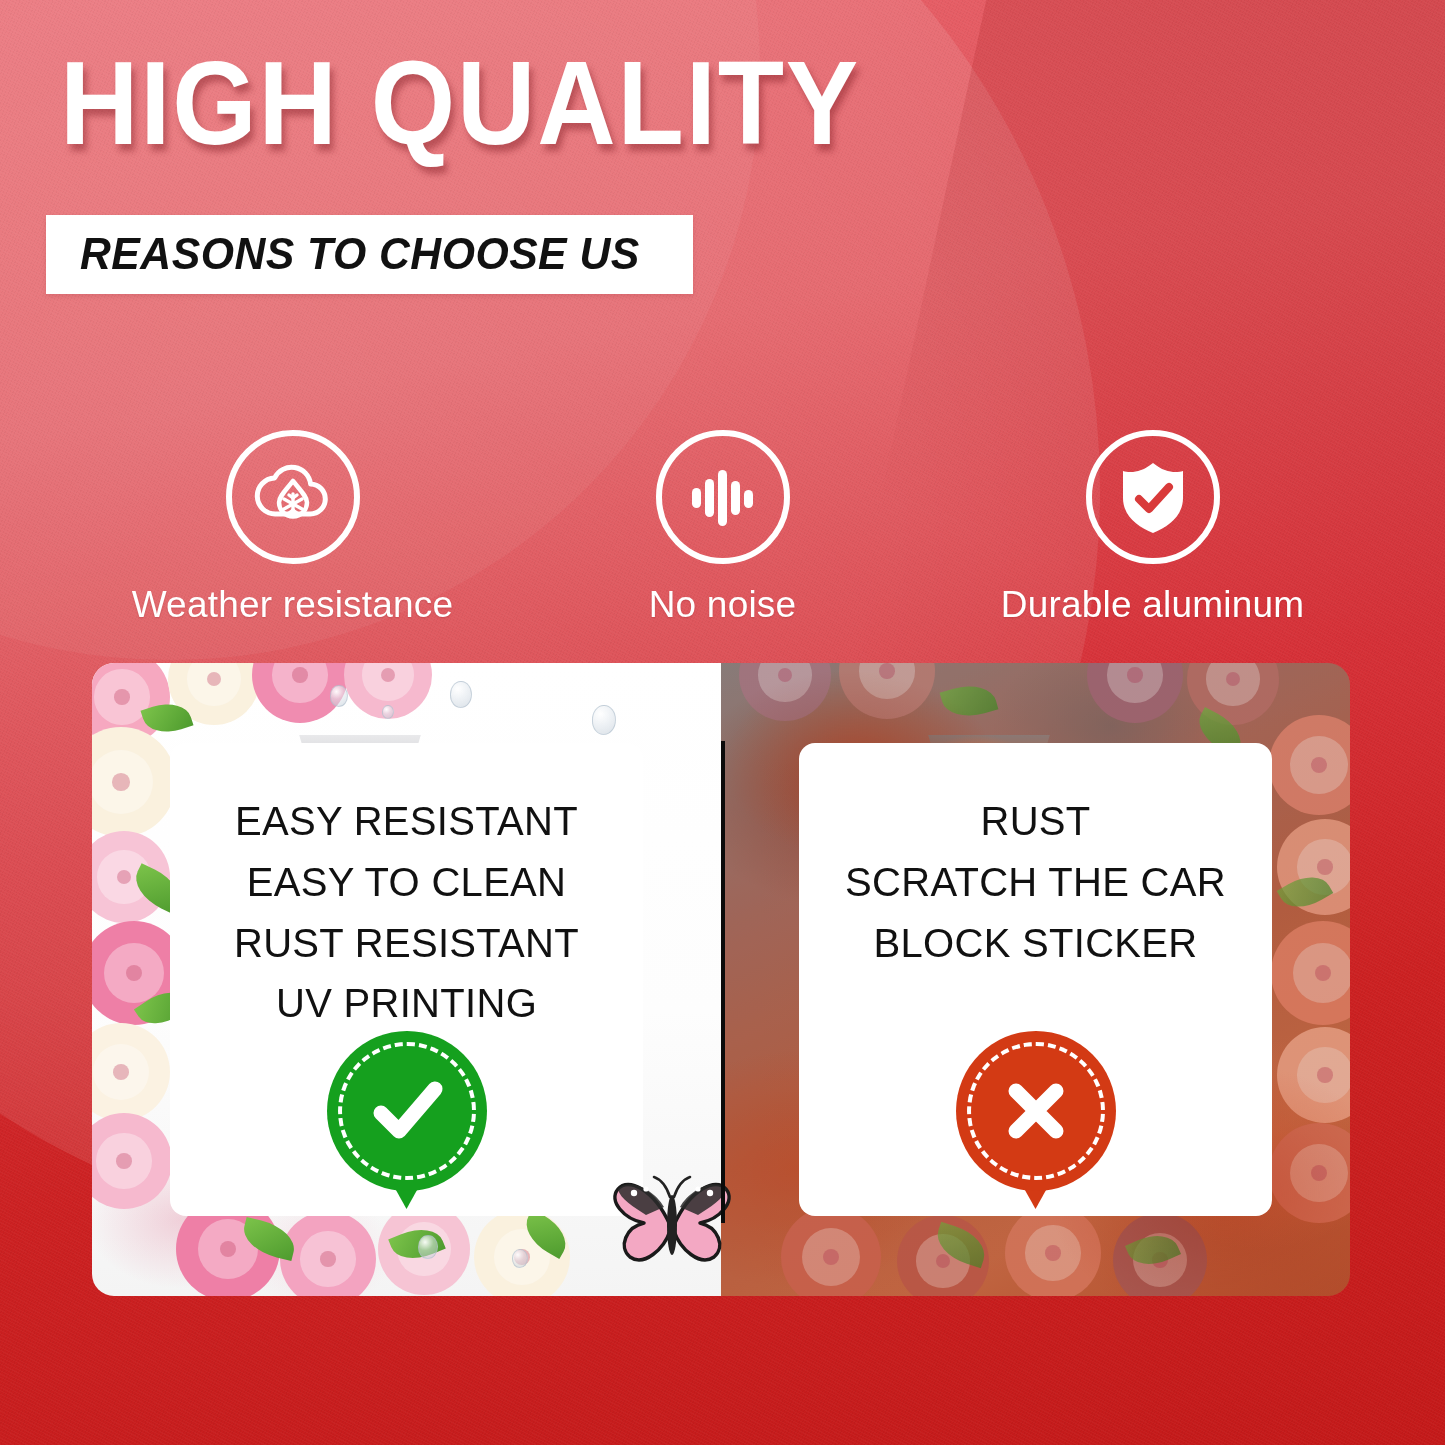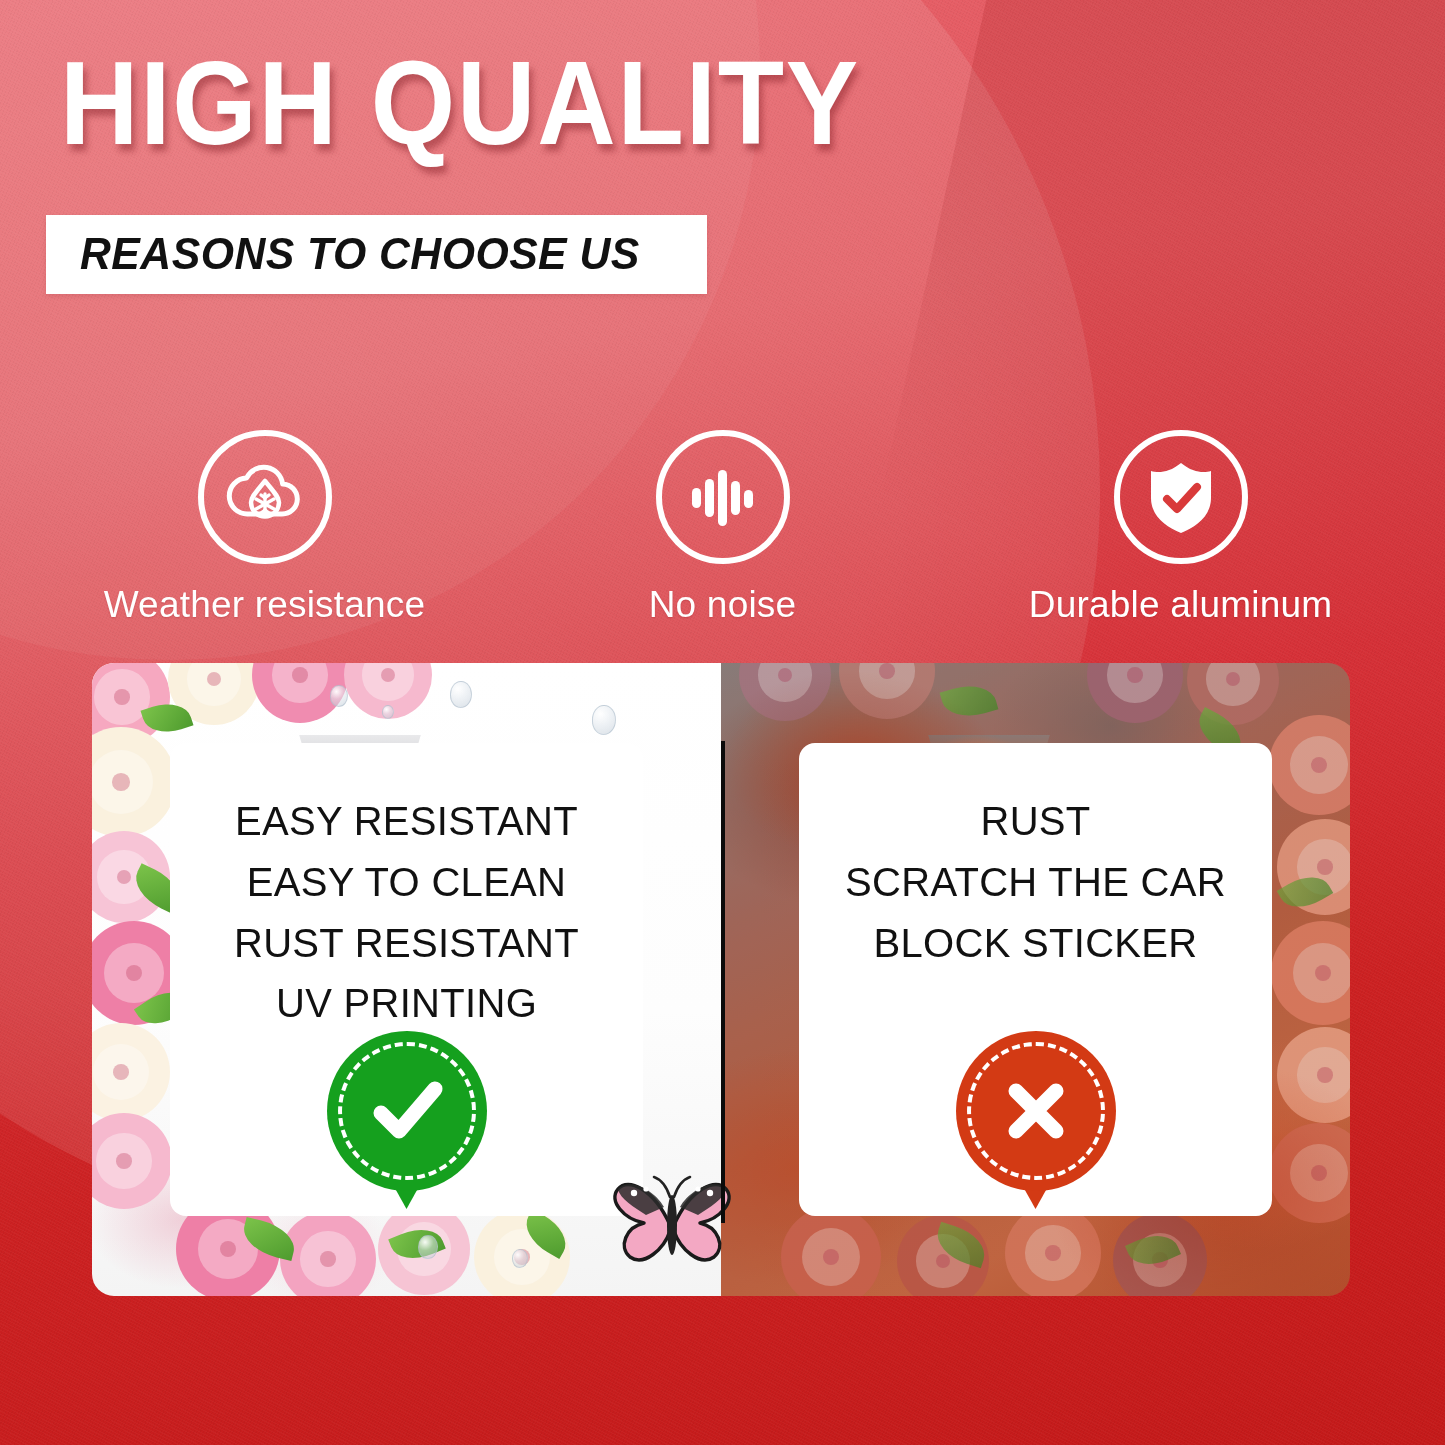--- a/index.html
+++ b/index.html
@@ -54,38 +54,38 @@
     letter-spacing:2px;
     color:#FFFFFF;
     transform:scaleX(.92);
     transform-origin:left top;
     text-shadow:4px 7px 7px rgba(110,12,20,.38);
     white-space:nowrap;
   }
   #subtitle-banner{
     position:absolute; left:46px; top:215px;
     background:#FFFFFF;
-    padding:16px 38px 18px 34px;
+    padding:16px 24px 18px 34px;
     box-shadow:0 2px 5px rgba(110,12,20,.12);
   }
   #subtitle-banner .txt{
     font-size:45px; line-height:1;
     font-weight:700; font-style:italic;
     color:#111111;
     letter-spacing:.5px;
     transform:scaleX(.95);
     transform-origin:left center;
     display:block;
     white-space:nowrap;
   }
 
   
   #features{
     position:absolute; left:0; top:430px; width:1445px;
-    display:flex; justify-content:center; align-items:flex-start;gap:28px;
+    display:flex; justify-content:center; align-items:flex-start;
   }
   .feature{
     width:430px;
     display:flex; flex-direction:column; align-items:center;
   }
   .feature .ring{
     width:134px; height:134px;
     border:6px solid #FFFFFF;
     border-radius:50%;
     display:flex; align-items:center; justify-content:center;

